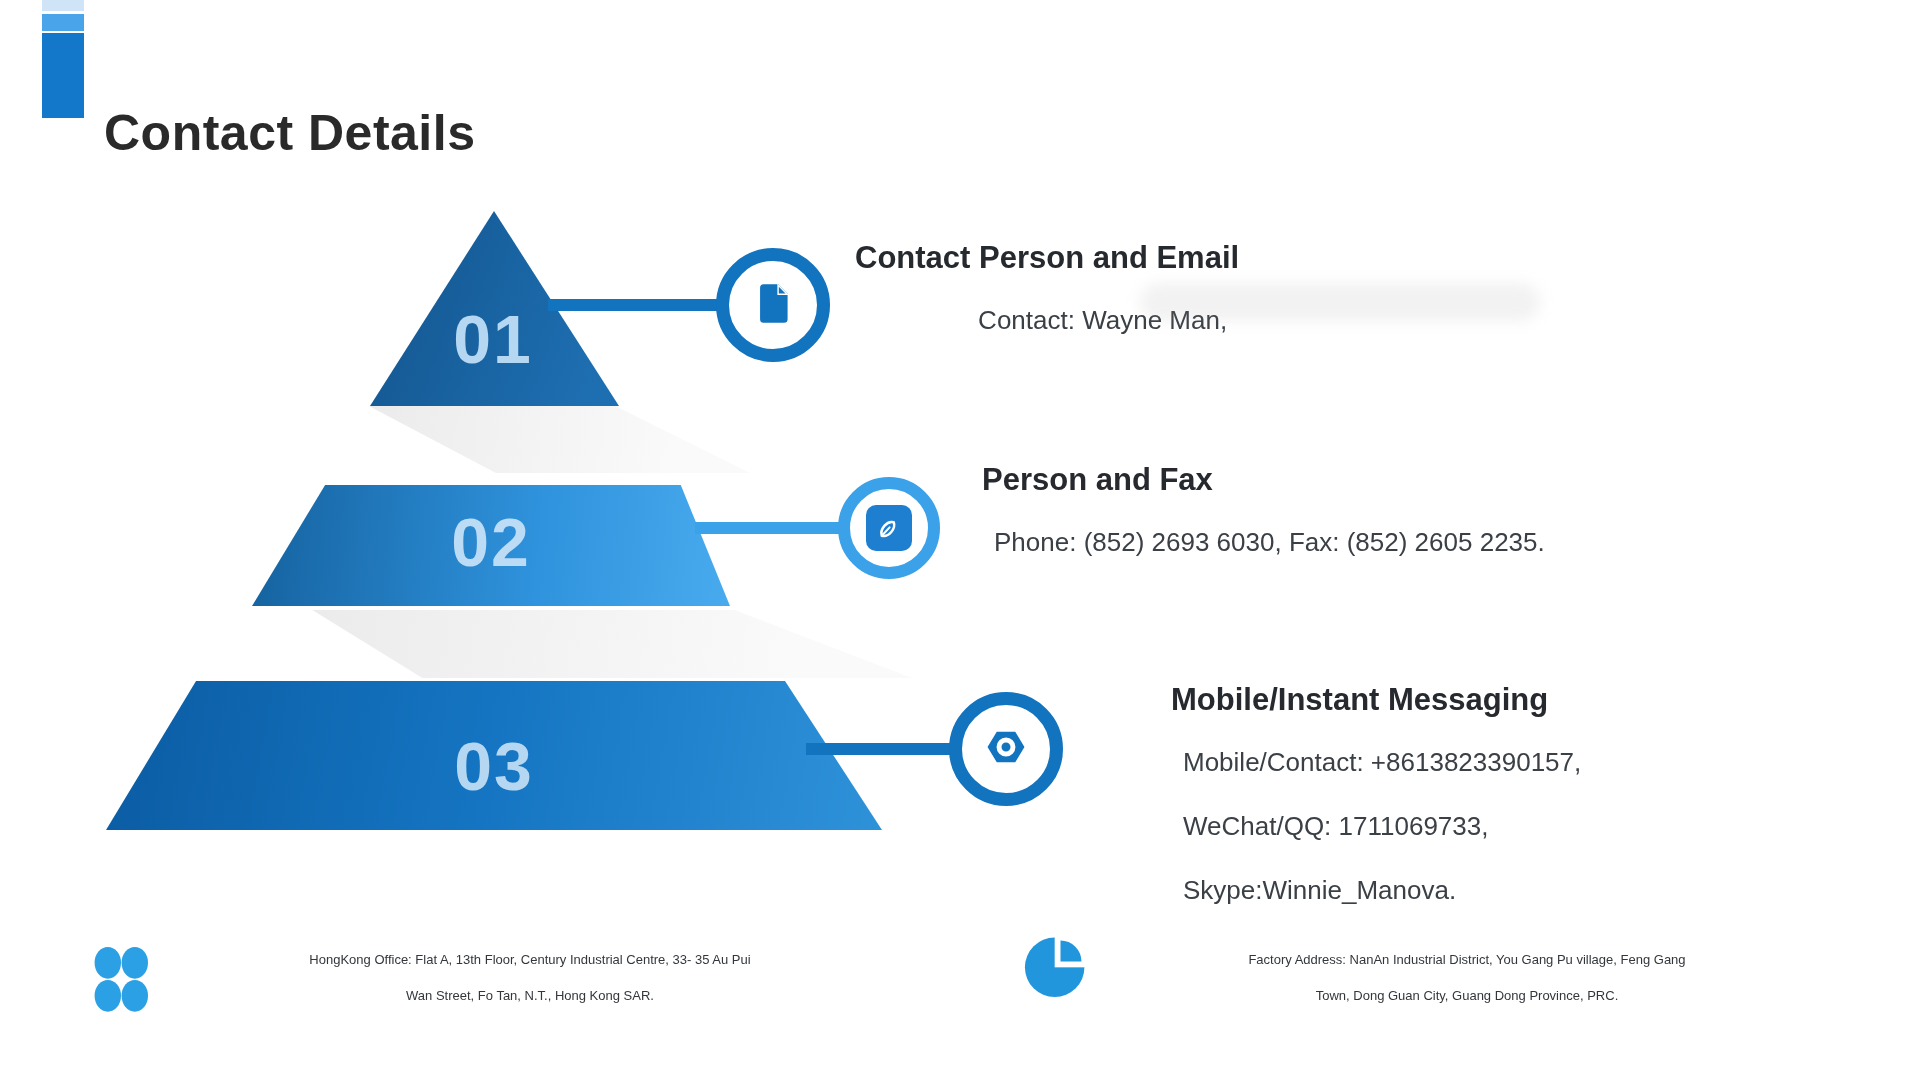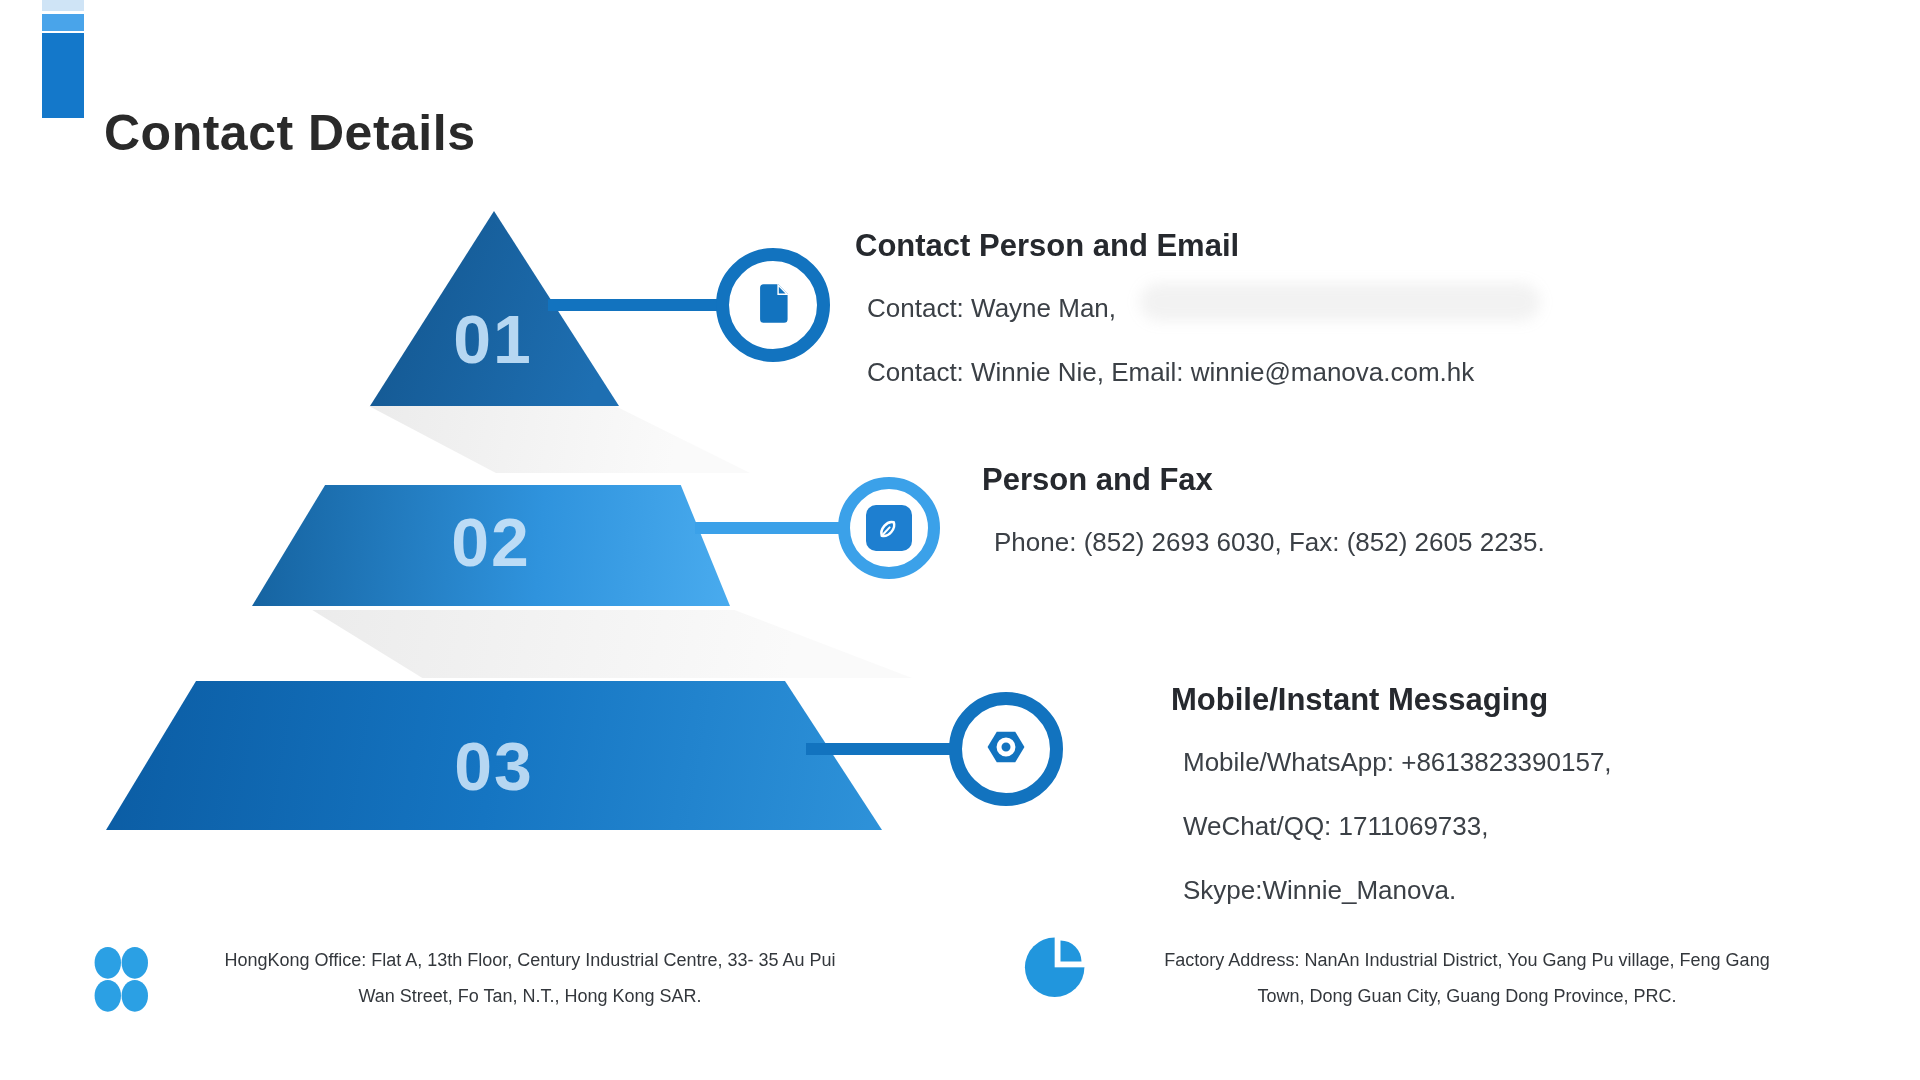--- a/index.html
+++ b/index.html
@@ -41,28 +41,28 @@
   .ring{position:absolute;border-radius:50%;background:#fff;display:flex;align-items:center;justify-content:center;box-sizing:border-box;}
   .ring1{left:716px;top:248px;width:114px;height:114px;border:13px solid #1273bf;}
   .ring2{left:838px;top:477px;width:102px;height:102px;border:12px solid #3ba1e9;}
   .ring3{left:949px;top:692px;width:114px;height:114px;border:13px solid #1273bf;}
   .pen-tile{width:46px;height:46px;border-radius:10px;background:#1e7fd0;display:flex;align-items:center;justify-content:center;}
 
   
   .info{position:absolute;}
   .info h2{margin:0 0 18px 0;font-size:31px;font-weight:700;color:#26292e;line-height:36px;}
   .info p{margin:12px;font-size:26px;font-weight:400;color:#3b4046;line-height:52px;}
-  .sec1{left:855px;top:228px;}
+  .sec1{left:855px;top:240px;text-align:right;}
   .sec2{left:982px;top:462px;}
   .sec3{left:1171px;top:682px;}
   .blur-patch{position:absolute;left:1140px;top:283px;width:400px;height:38px;border-radius:19px;
               background:rgba(150,150,150,.12);filter:blur(7px);}
 
   
-  .footer-text{position:absolute;top:942px;text-align:center;font-size:18px;color:#33373c;line-height:36px;}
+  .footer-text{position:absolute;top:942px;text-align:center;font-size:13px;color:#33373c;line-height:36px;}
   .ft-left{left:174px;width:712px;}
   .ft-right{left:1117px;width:700px;}
   .ft-icon{position:absolute;}
 </style>
 </head>
 <body>
 
 <div class="canvas">
 
   <div class="bar-seg s1"></div>
@@ -106,32 +106,31 @@
       <svg width="54" height="54" viewBox="0 0 24 24">
         <polygon points="3.8,12 7.9,5.2 16.1,5.2 20.2,12 16.1,18.8 7.9,18.8" fill="#1273bf"></polygon>
         <circle cx="12" cy="12" r="3.1" fill="none" stroke="#ffffff" stroke-width="2.2"></circle>
       </svg>
     </span>
   </div>
 
   <section class="info sec1">
     <h2>Contact Person and Email</h2>
     <p>Contact: Wayne Man,</p>
-    <p>Contact: Winnie Nie, Email: winnie@manova.com.hk</p>
   </section>
   <div class="blur-patch"></div>
 
   <section class="info sec2">
     <h2>Person and Fax</h2>
     <p>Phone: (852) 2693 6030, Fax: (852) 2605 2235.</p>
   </section>
 
   <section class="info sec3">
     <h2>Mobile/Instant Messaging</h2>
-    <p>Mobile/WhatsApp: +8613823390157,</p>
+    <p>Mobile/Contact: +8613823390157,</p>
     <p>WeChat/QQ: 1711069733,</p>
     <p>Skype:Winnie_Manova.</p>
   </section>
 
   <span class="ft-icon" style="left:82px;top:940px;">
     <svg width="78" height="78" viewBox="0 0 26 26">
       <ellipse cx="8.6" cy="7.6" rx="4.4" ry="5.3" fill="#2ba0e4"></ellipse>
       <ellipse cx="17.6" cy="7.6" rx="4.4" ry="5.3" fill="#2ba0e4"></ellipse>
       <ellipse cx="8.6" cy="18.6" rx="4.4" ry="5.3" fill="#2ba0e4"></ellipse>
       <ellipse cx="17.6" cy="18.6" rx="4.4" ry="5.3" fill="#2ba0e4"></ellipse>

